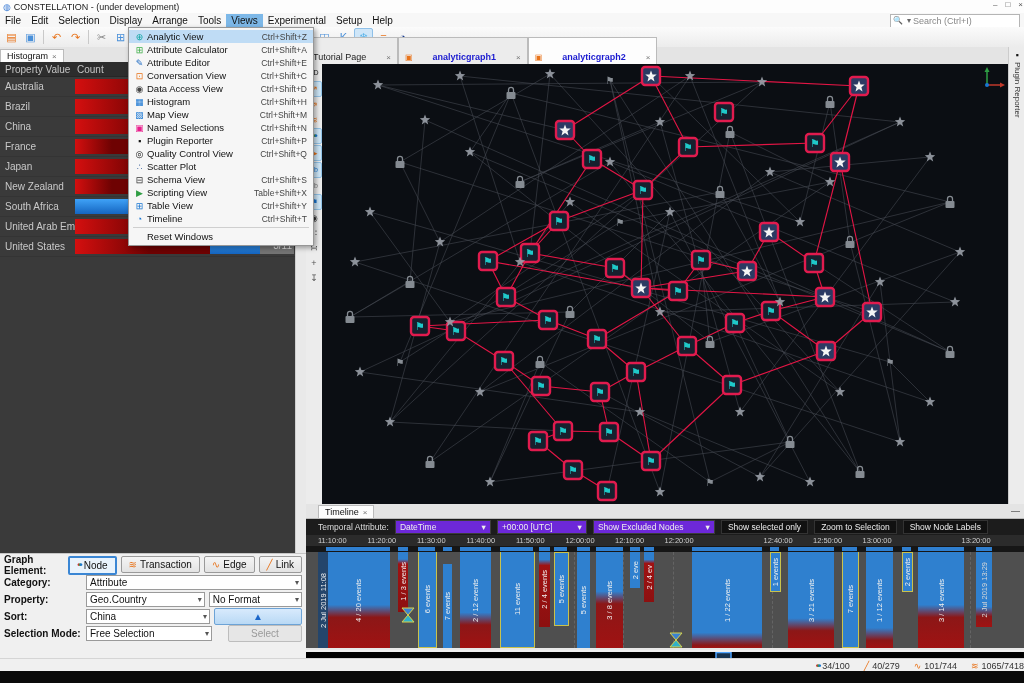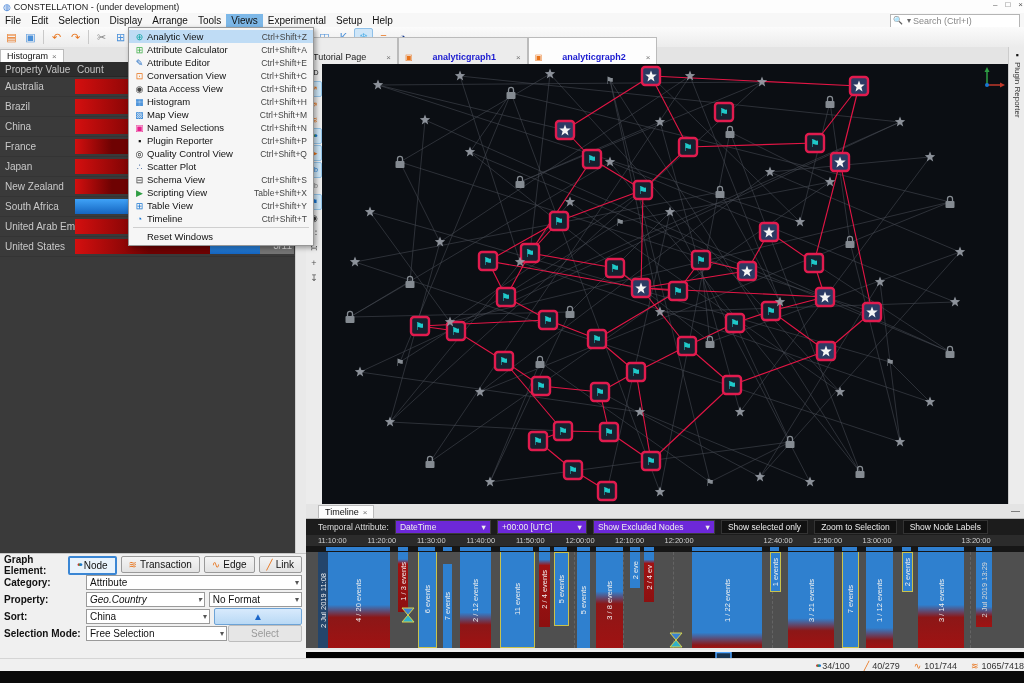--- a/index.html
+++ b/index.html
@@ -285,42 +285,42 @@
       </div>
       <div class="crow">
         <span class="clabel">Category:</span>
         <span class="dd">
             <span>Attribute</span>
             <span class="caret">▾</span>
           </span>
       </div>
       <div class="crow">
         <span class="clabel">Property:</span>
-        <span class="dd" style="flex:1.3;margin-right:4px;font-style:italic;">
+        <span class="dd" style="flex:1.3;margin-right:4px;">
             <span>Geo.Country</span>
             <span class="caret">▾</span>
           </span>
         <span class="dd">
             <span>No Format</span>
             <span class="caret">▾</span>
           </span>
       </div>
       <div class="crow">
         <span class="clabel">Sort:</span>
         <span class="dd" style="margin-right:4px;">
             <span>China</span>
             <span class="caret">▾</span>
           </span>
         <span class="btn blue">
             <span>▲</span>
           </span>
       </div>
       <div class="crow">
         <span class="clabel">Selection Mode:</span>
-        <span class="dd" style="margin-right:1px;">
+        <span class="dd" style="margin-right:16px;">
             <span>Free Selection</span>
             <span class="caret">▾</span>
           </span>
         <span class="btn disabled" style="width:58px;justify-content:center;">
             <span>Select</span>
           </span>
       </div>
     </div>
   </div>
 

